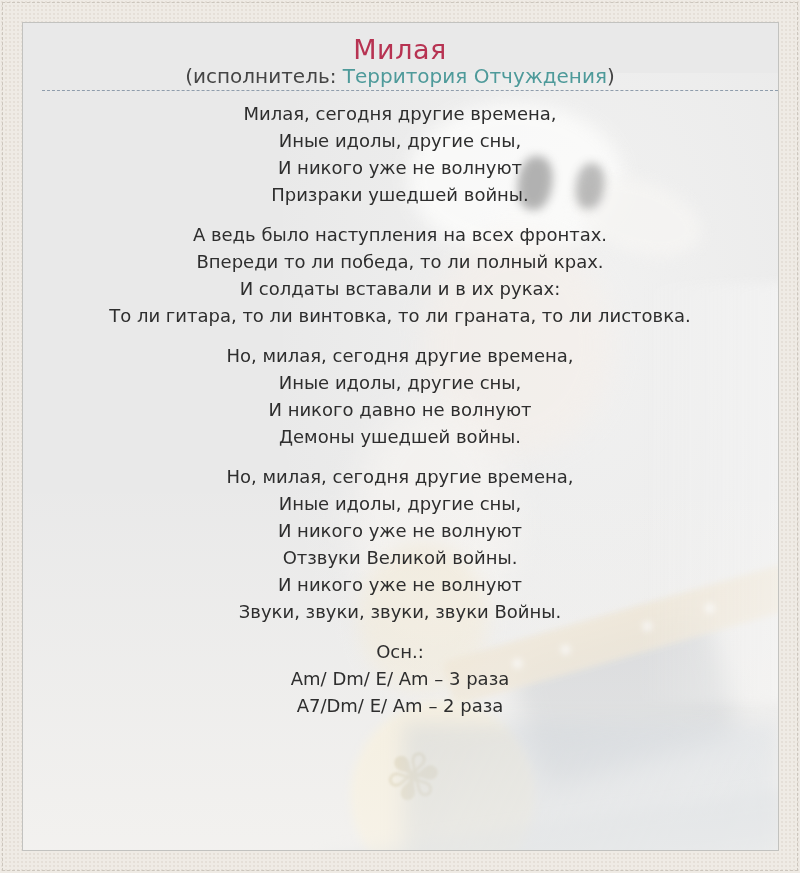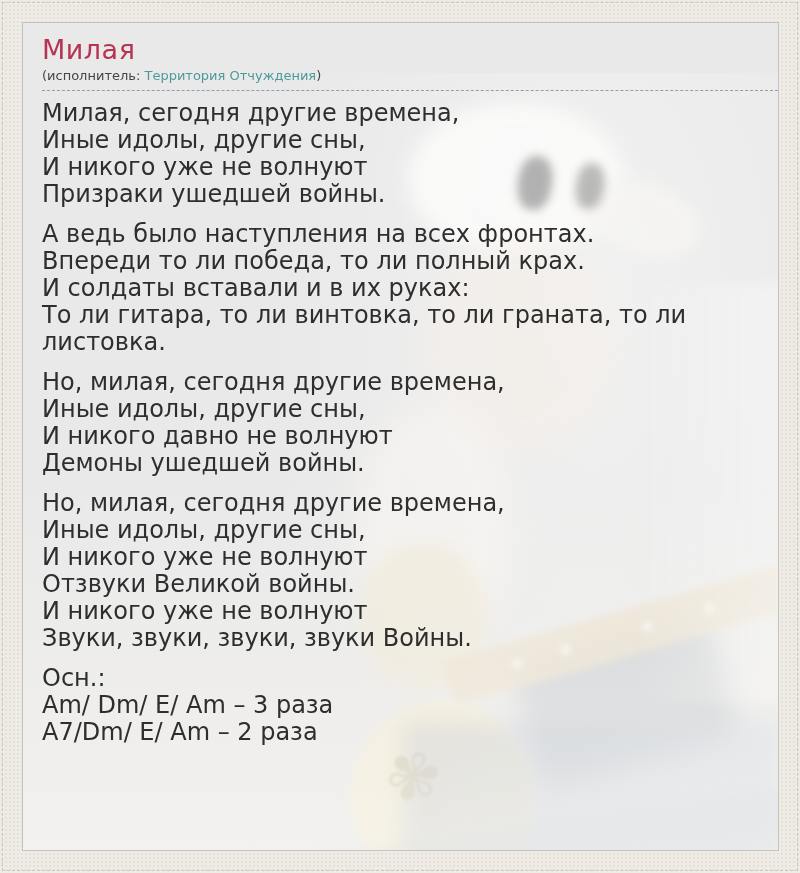--- a/index.html
+++ b/index.html
@@ -11,20 +11,21 @@
     background-size:4px 4px;
   }
   .page-frame {
     position:absolute; inset:2px; border:1px dashed #ccc6bd; pointer-events:none; z-index:5;
   }
   .card {
     position:absolute; left:22px; top:22px; width:755px; height:827px;
     background:var(--card-bg, #e9e9e9);
     border:1px solid #c2c2bf;
     overflow:hidden;
+    text-align:center;
   }
   
   .photo { position:absolute; inset:0; z-index:1; }
   .photo > div { position:absolute; }
   .photo-base {
     left:260px; top:50px; right:0; bottom:0;
     background:radial-gradient(ellipse at 62% 30%, rgba(251,251,250,0.45), rgba(245,245,244,0.18) 55%, rgba(240,240,240,0) 75%);
   }
   .bottom-wash {
     left:0; right:0; top:55%; bottom:0;
@@ -64,24 +65,24 @@
     opacity:.35; filter:blur(8px); transform:rotate(-8deg); }
   .right-veil { left:610px; top:260px; width:170px; height:420px;
     background:linear-gradient(to right, rgba(250,250,250,0), rgba(250,250,250,0.5));
     filter:blur(6px); }
   
   .content { position:relative; z-index:2; padding:12px 20px 0 19px; }
   .page-title {
     margin:0; font-size:27px; font-weight:400; letter-spacing:.5px;
     line-height:30px; color:var(--title-accent, #b73352);
   }
-  .artist-line { font-size:13px; line-height:22px; color:#454545; }
+  .artist-line { font-size:20px; line-height:22px; color:#454545; }
   .artist-line a { color:var(--artist-link, #4e9a9a); text-decoration:none; cursor:pointer; }
   .header-sep { border-bottom:1px dashed #8f9dac; margin:3px -20px 0 0; height:0; }
-  .lyrics { margin-top:9px; font-size:24px; line-height:27px; color:var(--lyrics-text, #2e2e2e); }
+  .lyrics { margin-top:9px; font-size:18px; line-height:27px; color:var(--lyrics-text, #2e2e2e); }
   .stanza { margin:0 0 13px 0; white-space:pre-line; }
 </style>
 </head>
 <body>
 
 <div class="page-frame"></div>
 
 <div class="card">
 
   <div class="photo" aria-hidden="true">

